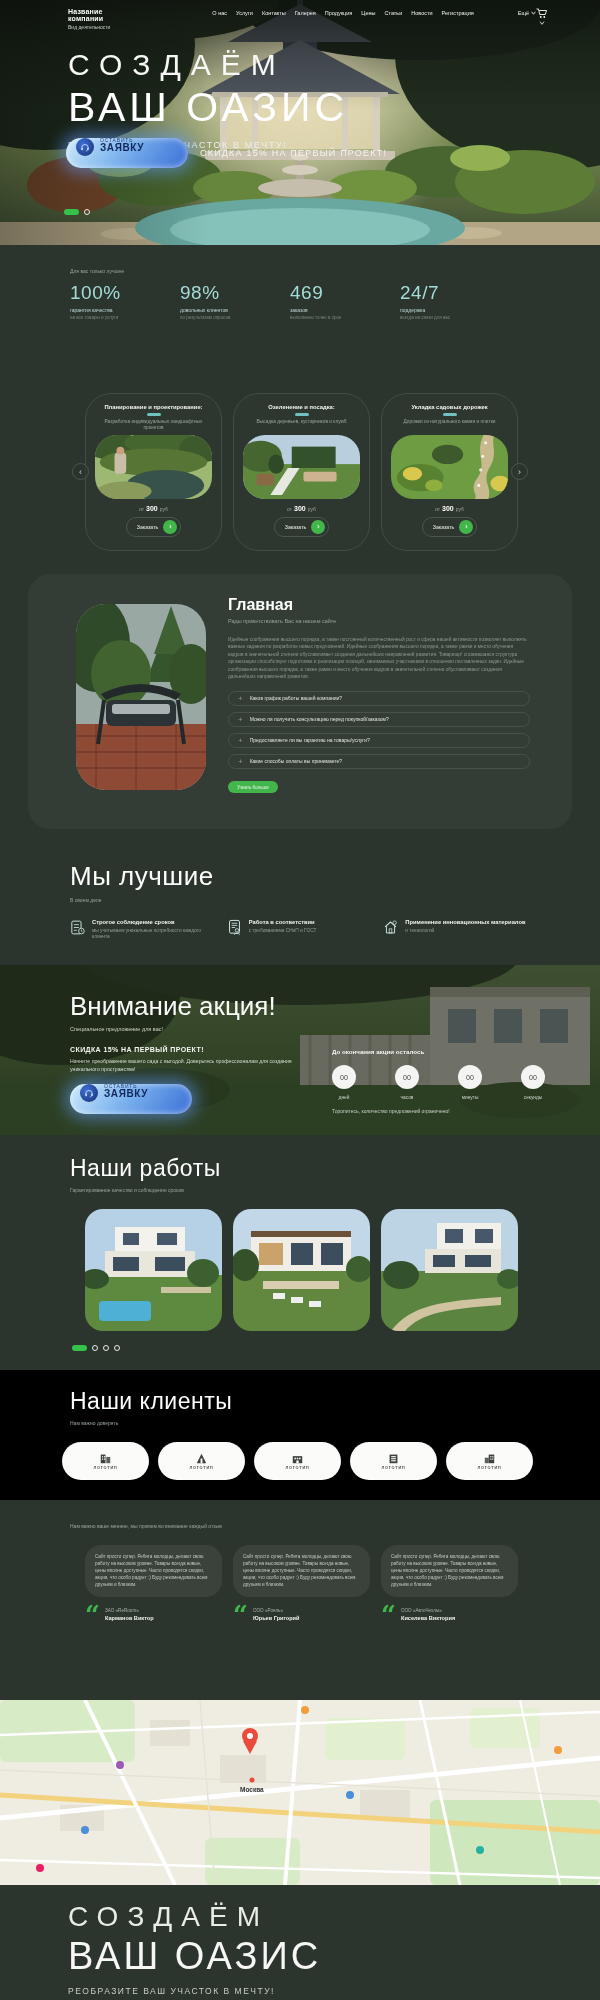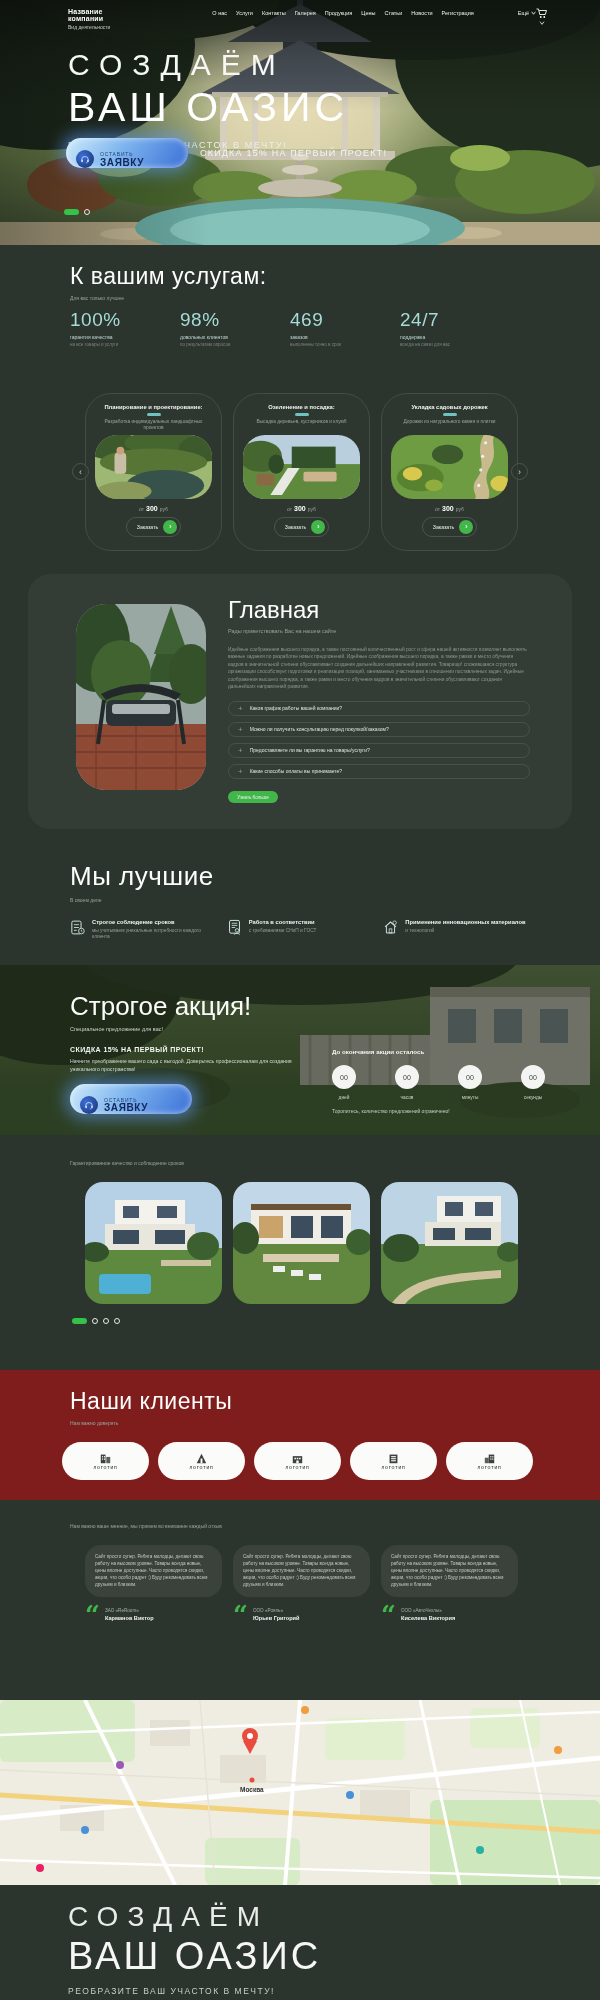--- a/index.html
+++ b/index.html
@@ -19,21 +19,21 @@
   .nav-item { font-size:5.5px; color:#eef1ee; cursor:pointer; white-space:nowrap; }
   .nav-more { margin-left:44px; margin-top:2px; font-size:5.5px; color:#eef1ee; display:flex; gap:2px; align-items:center; }
   .cart-wrap { margin-left:auto; display:flex; flex-direction:column; align-items:center; gap:2px; margin-top:0; }
   .hero-titles { position:absolute; left:68px; top:48px; z-index:4; }
   .hero-t1 { font-size:30px; font-weight:300; letter-spacing:10px; color:#f7f8f5; }
   .hero-t2 { font-size:41px; font-weight:300; letter-spacing:4px; color:#ffffff; margin-top:2px; }
   .hero-tag { font-size:9px; letter-spacing:1.6px; color:#eceeea; margin-top:9px; }
   .cta-btn { position:absolute; left:66px; top:138px; width:122px; height:30px; border:none; border-radius:16px;
     background:linear-gradient(125deg,#cdeafb 0%,#7db4ee 45%,#3a6fd6 100%);
     box-shadow:0 0 16px 5px rgba(96,156,255,.55), inset 0 0 6px rgba(255,255,255,.6);
-    display:flex; align-items:flex-end; gap:6px; padding:0 10px; cursor:pointer; z-index:4; }
+    display:flex; align-items:flex-start; gap:6px; padding:0 10px; cursor:pointer; z-index:4; }
   .cta-icon { width:18px; height:18px; border-radius:50%; background:radial-gradient(circle at 35% 35%, #3d6fd8, #16306e); display:flex; align-items:center; justify-content:center; flex:0 0 auto; }
   .cta-text { display:flex; flex-direction:column; align-items:flex-start; line-height:1.05; }
   .cta-small { font-size:5px; letter-spacing:.8px; color:#27457e; }
   .cta-big { font-size:10px; font-weight:bold; letter-spacing:.6px; color:#12275c; }
   .hero-promo { position:absolute; left:200px; top:148px; font-size:9px; letter-spacing:1.2px; color:#f2f4f0; z-index:4; }
   .dots { position:absolute; left:64px; top:209px; display:flex; gap:5px; align-items:center; z-index:4; }
   .dot-active { width:15px; height:6px; border-radius:4px; background:#35c24a; }
   .dot { width:6px; height:6px; border-radius:50%; border:1px solid #e7ece7; }
 
   
@@ -61,21 +61,21 @@
   .order-circle { width:14px; height:14px; border-radius:50%; background:#43b64b; color:#fff; display:flex; align-items:center; justify-content:center; font-size:8px; line-height:1; }
   .car-arrow { position:absolute; width:17px; height:17px; border-radius:50%; border:1px solid #4c564e; color:#cfd6cf; background:rgba(43,52,45,.6); display:flex; align-items:center; justify-content:center; font-size:9px; cursor:pointer; top:218px; }
   .car-left { left:72px; } .car-right { left:511px; }
 
   
   .sec-main { height:285px; background:#2b342d; padding:14px 28px 0 28px; }
   .main-panel { background:#333d35; border-radius:22px; height:255px; padding:18px 22px 0 48px; display:flex; gap:22px; }
   .main-img { width:130px; height:186px; border-radius:30px; overflow:hidden; flex:0 0 auto; margin-top:12px; }
   .main-img svg { width:100%; height:100%; display:block; }
   .main-content { flex:1; padding-top:4px; }
-  .main-title { font-size:24px; font-weight:400; color:#fdfdfc; }
+  .main-title { font-size:16px; font-weight:700; color:#fdfdfc; }
   .main-sub { font-size:5.5px; color:#97a198; margin-top:4px; }
   .main-para { font-size:4.8px; color:#8d978e; line-height:1.55; margin-top:12px; width:300px; }
   .faq-list { margin-top:10px; width:302px; }
   .faq { height:15px; border:1px solid #48524a; border-radius:9px; display:flex; align-items:center; gap:7px; padding:0 9px; margin-bottom:6px; cursor:pointer; }
   .faq-plus { color:#8f998f; font-size:8px; }
   .faq-q { font-size:5px; color:#dfe4df; }
   .more-btn { margin-top:6px; width:50px; height:12px; border:none; border-radius:7px; background:#43b64b; color:#eaf6ea; font-size:4.5px; cursor:pointer; font-family:inherit; }
 
   
   .sec-best { height:120px; background:#2b342d; padding-top:16px; }
@@ -108,21 +108,21 @@
   .cd-note { font-size:5px; color:#c6cdc4; margin-top:8px; }
 
   
   .sec-works { height:235px; background:#2b342d; padding-top:20px; }
   .works-photos { display:flex; gap:11px; margin-left:15px; margin-top:16px; }
   .work-photo { width:137px; height:122px; border-radius:18px; overflow:hidden; cursor:pointer; }
   .work-photo svg { width:100%; height:100%; display:block; }
   .works-dots { display:flex; gap:5px; align-items:center; margin-top:14px; margin-left:2px; }
 
   
-  .sec-clients { height:130px; background:#7f1d1d; padding-top:18px; }
+  .sec-clients { height:130px; background:#000000; padding-top:18px; }
   .client-row { display:flex; gap:9px; margin-left:-8px; margin-top:16px; }
   .client-pill { width:87px; height:38px; border-radius:19px; background:#fbfbfa; display:flex; flex-direction:column; align-items:center; justify-content:center; gap:2px; }
   .client-logo { width:13px; height:11px; }
   .client-label { font-size:3.8px; letter-spacing:.8px; color:#4a4f4a; font-weight:bold; }
 
   
   .sec-reviews { height:200px; background:#2b342d; padding-top:18px; }
   .review-row { display:flex; gap:11px; margin-left:15px; margin-top:16px; }
   .review-col { width:137px; }
   .review-bubble { background:#3a423b; border-radius:16px; padding:9px 10px; height:52px; }
@@ -256,21 +256,20 @@
   </button>
   <div class="hero-promo">СКИДКА 15% НА ПЕРВЫЙ ПРОЕКТ!</div>
 
   <div class="dots">
     <span class="dot-active"></span>
     <span class="dot"></span>
   </div>
 </section>
 
 <section class="sec-services sec-pad">
-  <h2 class="h-big">К вашим услугам:</h2>
   <div class="h-sub">Для вас только лучшее</div>
   <div class="stats">
     <div class="stat">
       <div class="stat-value">100%</div>
       <div class="stat-label">гарантия качества</div>
       <div class="stat-sub">на все товары и услуги</div>
     </div>
     <div class="stat">
       <div class="stat-value">98%</div>
       <div class="stat-label">довольных клиентов</div>
@@ -481,21 +480,21 @@
       <rect x="540" y="44" width="28" height="34" fill="#8a9aa2"></rect>
       <rect x="300" y="70" width="130" height="50" fill="#cfcabc"></rect>
       <path d="M310 70 V120 M330 70 V120 M350 70 V120 M370 70 V120 M390 70 V120 M410 70 V120" stroke="#b4ae9e" stroke-width="3"></path>
       <rect x="0" y="120" width="600" height="50" fill="#4c6a38"></rect>
       <ellipse cx="160" cy="125" rx="70" ry="22" fill="#405c30"></ellipse>
       <ellipse cx="520" cy="135" rx="60" ry="18" fill="#446032"></ellipse>
     </svg>
   </div>
   <div class="promo-overlay"></div>
   <div class="promo-content">
-    <h2 class="promo-title">Строгое акция!</h2>
+    <h2 class="promo-title">Внимание акция!</h2>
     <div class="promo-sub">Специальное предложение для вас!</div>
     <div class="promo-cols">
       <div class="promo-left">
         <div class="promo-offer">СКИДКА 15% НА ПЕРВЫЙ ПРОЕКТ!</div>
         <div class="promo-desc">Начните преображение вашего сада с выгодой. Доверьтесь профессионалам для создания уникального пространства!</div>
         <button class="cta-btn cta-btn2">
           <span class="cta-icon">
             <svg width="10" height="10" viewBox="0 0 24 24">
                 <path d="M4 14a8 8 0 0 1 16 0" fill="none" stroke="#cfe4ff" stroke-width="2"></path>
                 <rect x="3" y="13" width="4" height="7" rx="2" fill="#cfe4ff"></rect>
@@ -529,20 +528,21 @@
             <div class="cd-label">секунды</div>
           </div>
         </div>
         <div class="cd-note">Торопитесь, количество предложений ограничено!</div>
       </div>
     </div>
   </div>
 </section>
 
 <section class="sec-works sec-pad">
+  <h2 class="h-big">Наши работы</h2>
   <div class="h-sub">Гарантированное качество и соблюдение сроков</div>
   <div class="works-photos">
     <div class="work-photo">
       <svg viewBox="0 0 137 122" preserveAspectRatio="none">
         <rect width="137" height="70" fill="#b6d1e6"></rect>
         <rect x="0" y="66" width="137" height="56" fill="#5d8a3f"></rect>
         <rect x="30" y="18" width="70" height="26" fill="#f4f2ec"></rect>
         <rect x="20" y="42" width="90" height="26" fill="#e9e6de"></rect>
         <rect x="38" y="24" width="16" height="12" fill="#46586a"></rect>
           <rect x="72" y="24" width="20" height="12" fill="#46586a"></rect>

